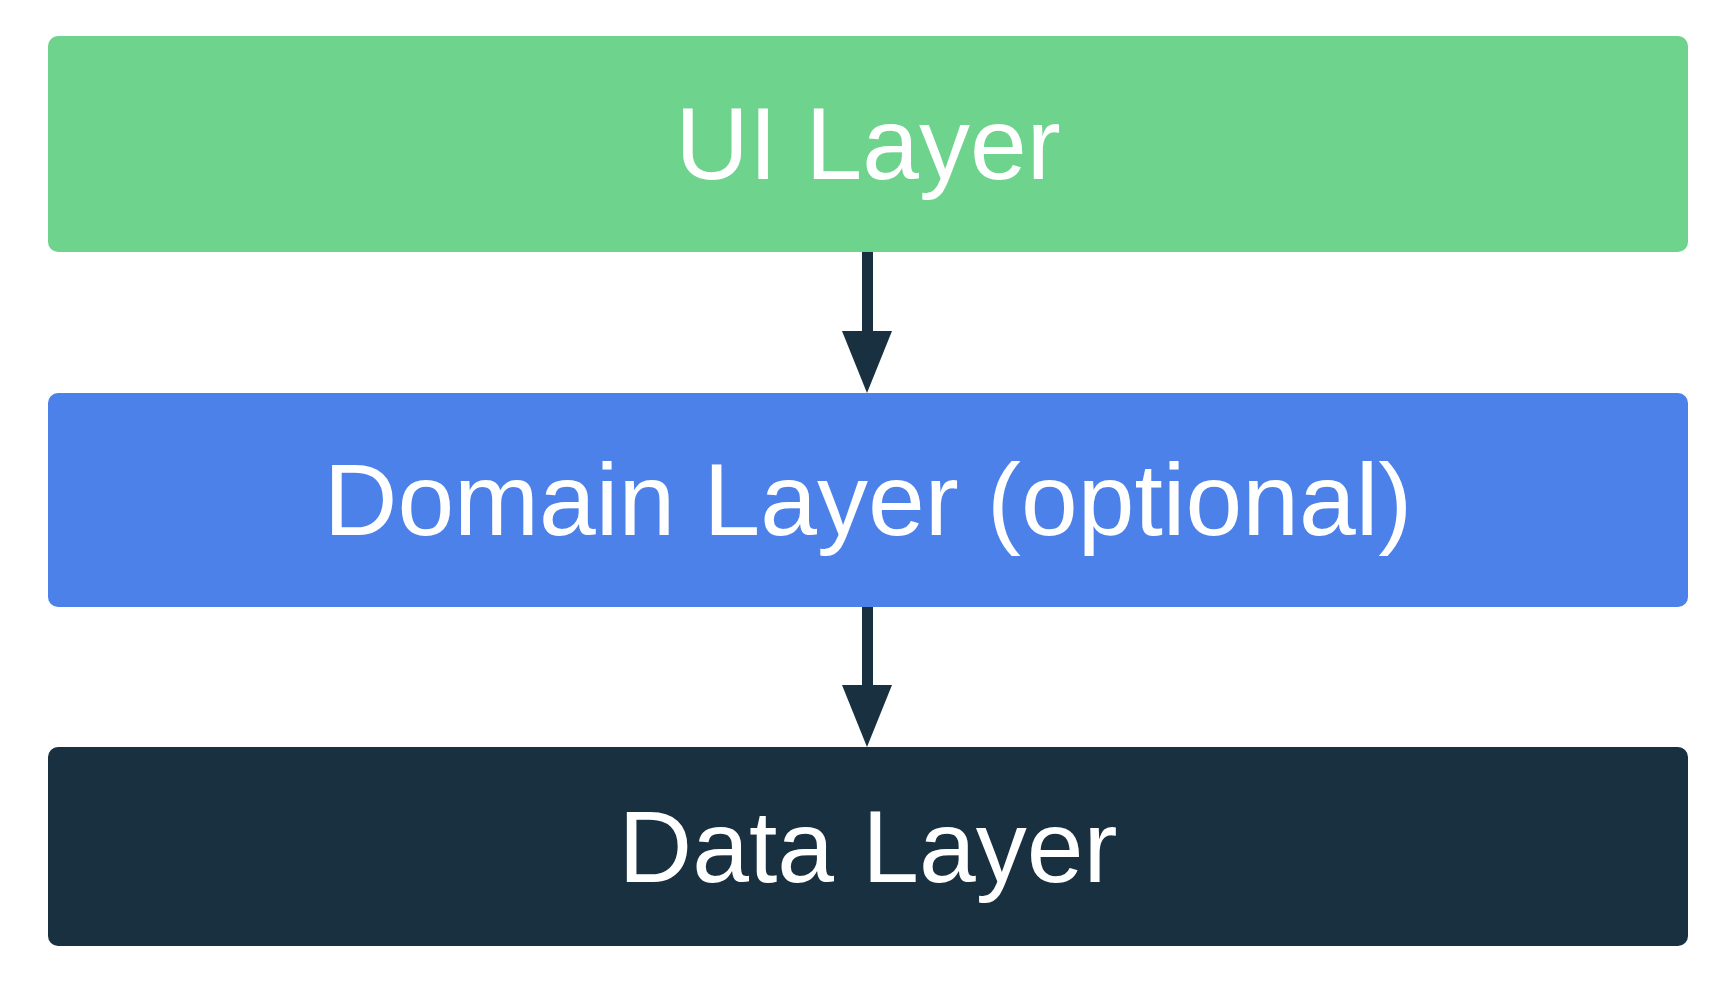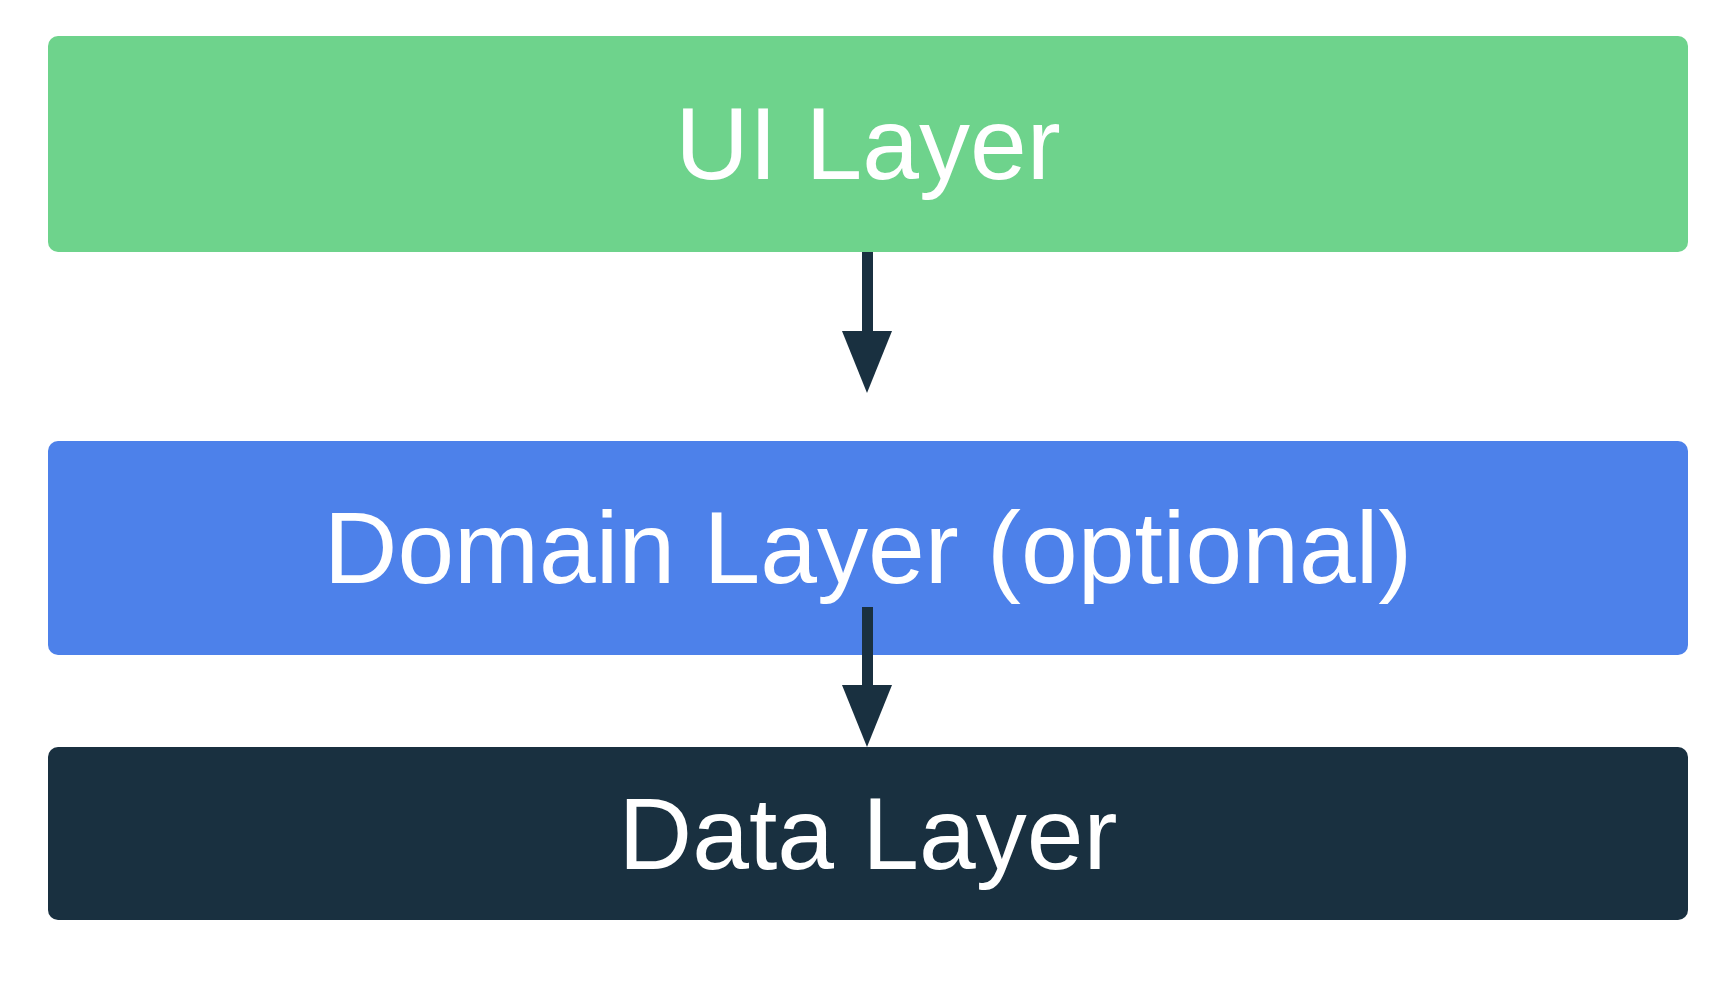--- a/index.html
+++ b/index.html
@@ -33,22 +33,22 @@
   }
   .layer-label {
     color: var(--text);
     font-size: 102px;
     font-weight: 400;
     letter-spacing: 0px;
     line-height: 1;
     white-space: nowrap;
   }
   .layer-ui     { top: 36px;  height: 216px; background: var(--layer-0); }
-  .layer-domain { top: 393px; height: 214px; background: var(--layer-1); margin-top: 48px; }
-  .layer-data   { top: 747px; height: 173px; background: var(--layer-2); }
+  .layer-domain { top: 393px; height: 214px; background: var(--layer-1); }
+  .layer-data   { top: 747px; height: 199px; background: var(--layer-2); }
   .arrow {
     position: absolute;
     left: 842px;            
     width: 50px;
     display: flex;
     flex-direction: column;
     align-items: center;
   }
   .arrow-1 { top: 252px; height: 141px; }
   .arrow-2 { top: 607px; height: 140px; }

